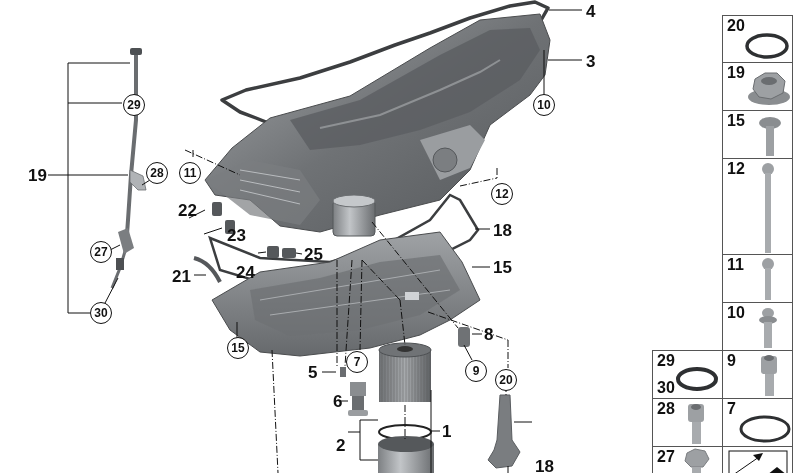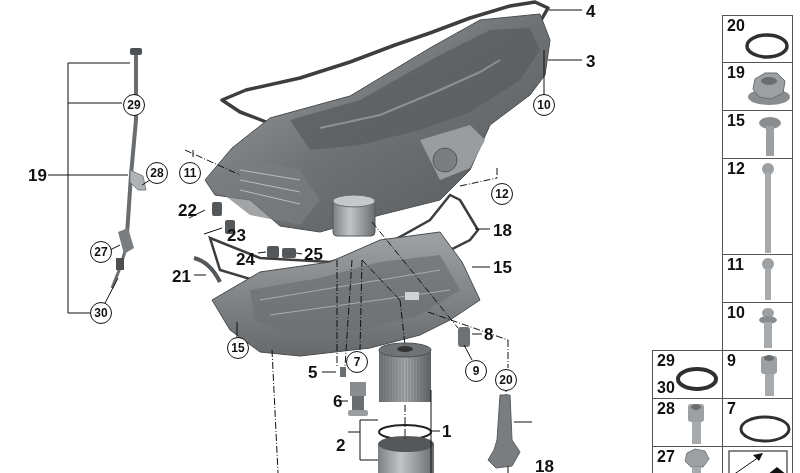--- a/index.html
+++ b/index.html
@@ -175,21 +175,21 @@
     <line x1="506" y1="385" x2="506" y2="395"></line>
     <line x1="508" y1="466" x2="508" y2="473"></line>
   </g>
 </svg>
 
 <div class="lbl" style="left:586px;top:3px;">4</div>
 <div class="lbl" style="left:586px;top:53px;">3</div>
 <div class="lbl" style="left:28px;top:167px;">19</div>
 <div class="lbl" style="left:178px;top:202px;">22</div>
 <div class="lbl" style="left:180px;top:227px;margin-left:47px;">23</div>
-<div class="lbl" style="left:236px;top:251px;">24</div>
+<div class="lbl" style="left:236px;top:264px;">24</div>
 <div class="lbl" style="left:304px;top:246px;">25</div>
 <div class="lbl" style="left:172px;top:268px;">21</div>
 <div class="lbl" style="left:493px;top:222px;">18</div>
 <div class="lbl" style="left:493px;top:259px;">15</div>
 <div class="lbl" style="left:484px;top:326px;">8</div>
 <div class="lbl" style="left:308px;top:364px;">5</div>
 <div class="lbl" style="left:333px;top:393px;">6</div>
 <div class="lbl" style="left:336px;top:437px;">2</div>
 <div class="lbl" style="left:442px;top:423px;">1</div>
 <div class="lbl" style="left:535px;top:414px;margin-top:44px;">18</div>

